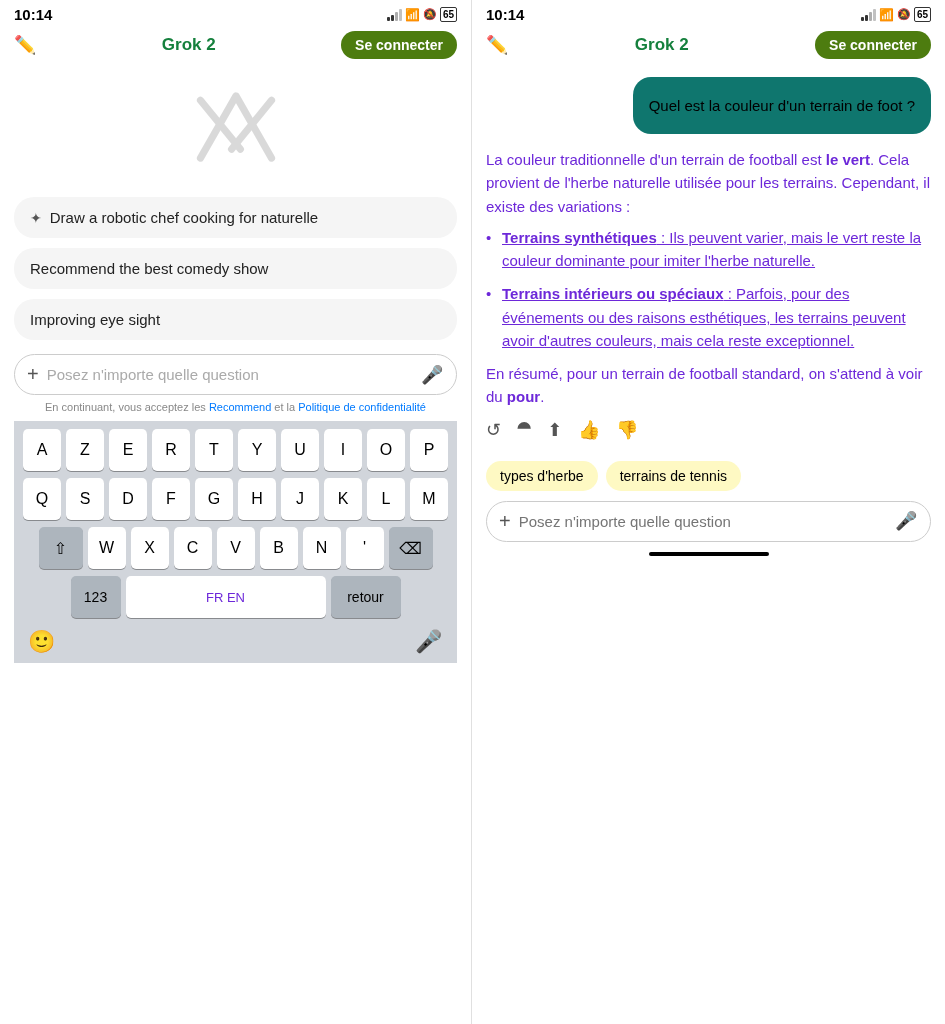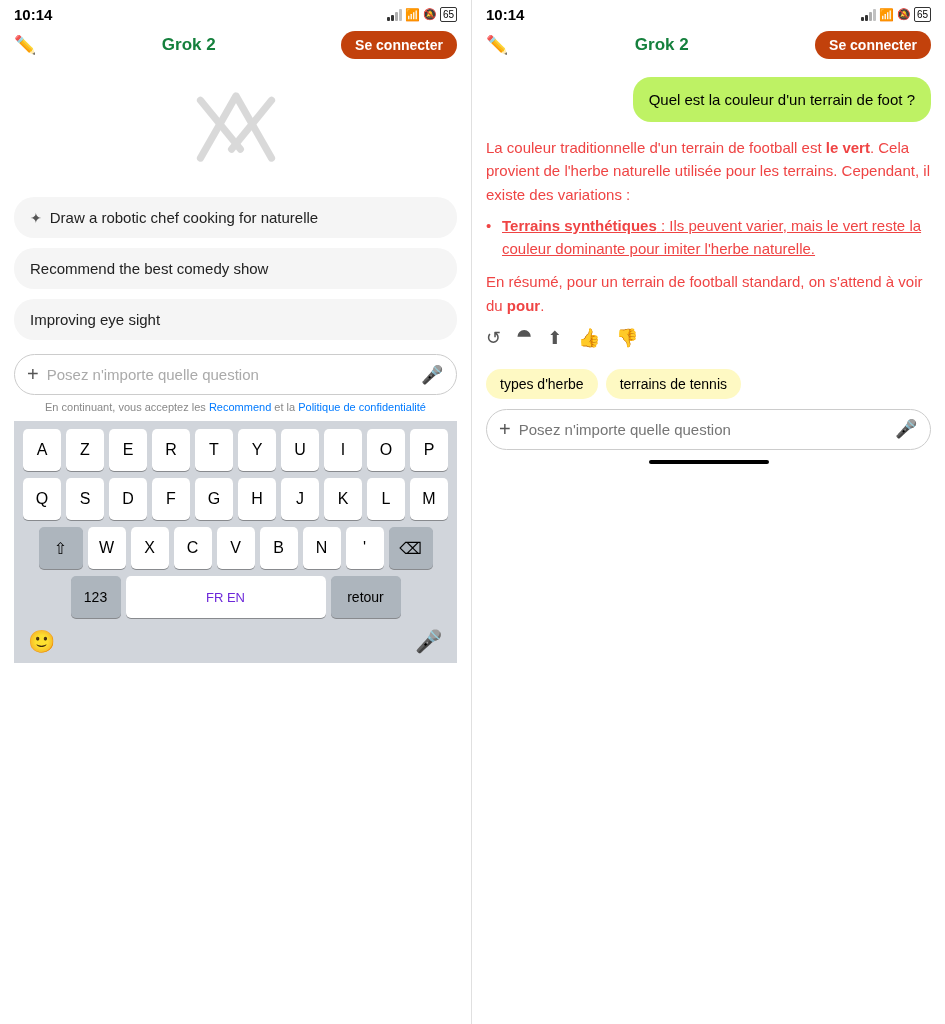--- a/index.html
+++ b/index.html
@@ -33,42 +33,42 @@
       font-size: 13px;
       font-weight: 600;
     }
     .status-time { font-weight: 700; font-size: 15px; }
     .status-icons { display: flex; align-items: center; gap: 3px; font-size: 12px; }
     .battery-box {
       border: 1.5px solid #333;
       border-radius: 2px;
       padding: 1px 2px;
       font-size: 10px;
-      font-weight: 400;
+      font-weight: 700;
       position: relative;
     }
 
     
     .nav-bar {
       display: flex;
       align-items: center;
       justify-content: space-between;
       padding: 4px 14px 8px;
     }
     .nav-edit-icon {
       font-size: 18px;
       color: #333;
     }
     .nav-title {
       font-size: 17px;
       font-weight: 600;
       color: #15803d;
     }
     .nav-connect-btn {
-      background: #c2410c;
+      background: #4d7c0f;
       color: #fff;
       border: none;
       border-radius: 20px;
       padding: 6px 14px;
       font-size: 14px;
       font-weight: 600;
       cursor: pointer;
     }
 
     
@@ -207,36 +207,36 @@
     }
 
     
     .right-content {
       flex: 1;
       overflow-y: auto;
       padding: 10px 14px;
     }
 
     .chat-question-bubble {
-      background: #bef264;
+      background: #0f766e;
       border-radius: 18px;
-      padding: 14px 16px;
+      padding: 20px 16px;
       font-size: 15px;
       color: #000;
       display: inline-block;
       margin-bottom: 14px;
       max-width: 85%;
       float: right;
     }
     .clearfix { clear: both; }
 
     .chat-answer {
       font-size: 15px;
       line-height: 1.55;
-      color: #ef4444;
+      color: #6d28d9;
       margin-bottom: 4px;
     }
     .chat-answer b { font-weight: 700; }
     .chat-answer ul {
       list-style: none;
       padding: 0;
       margin: 8px 0;
     }
     .chat-answer ul li {
       padding-left: 16px;
@@ -457,20 +457,23 @@
     <div class="clearfix"></div>
 
     <div class="chat-answer">
       <p>
         La couleur traditionnelle d'un terrain de football est <b>le vert</b>. Cela provient de l'herbe naturelle utilisée pour les terrains. Cependant, il existe des variations :
       </p>
       <ul>
         <li>
           <b>Terrains synthétiques</b> : Ils peuvent varier, mais le vert reste la couleur dominante pour imiter l'herbe naturelle.
         </li>
+        <li>
+          <b>Terrains intérieurs ou spéciaux</b> : Parfois, pour des événements ou des raisons esthétiques, les terrains peuvent avoir d'autres couleurs, mais cela reste exceptionnel.
+        </li>
       </ul>
       <p>
         En résumé, pour un terrain de football standard, on s'attend à voir du <b>pour</b>.
       </p>
     </div>
 
     <div class="action-icons">
       <span class="action-icon">↺</span>
       <span class="action-icon">⯊</span>
       <span class="action-icon">⬆</span>

